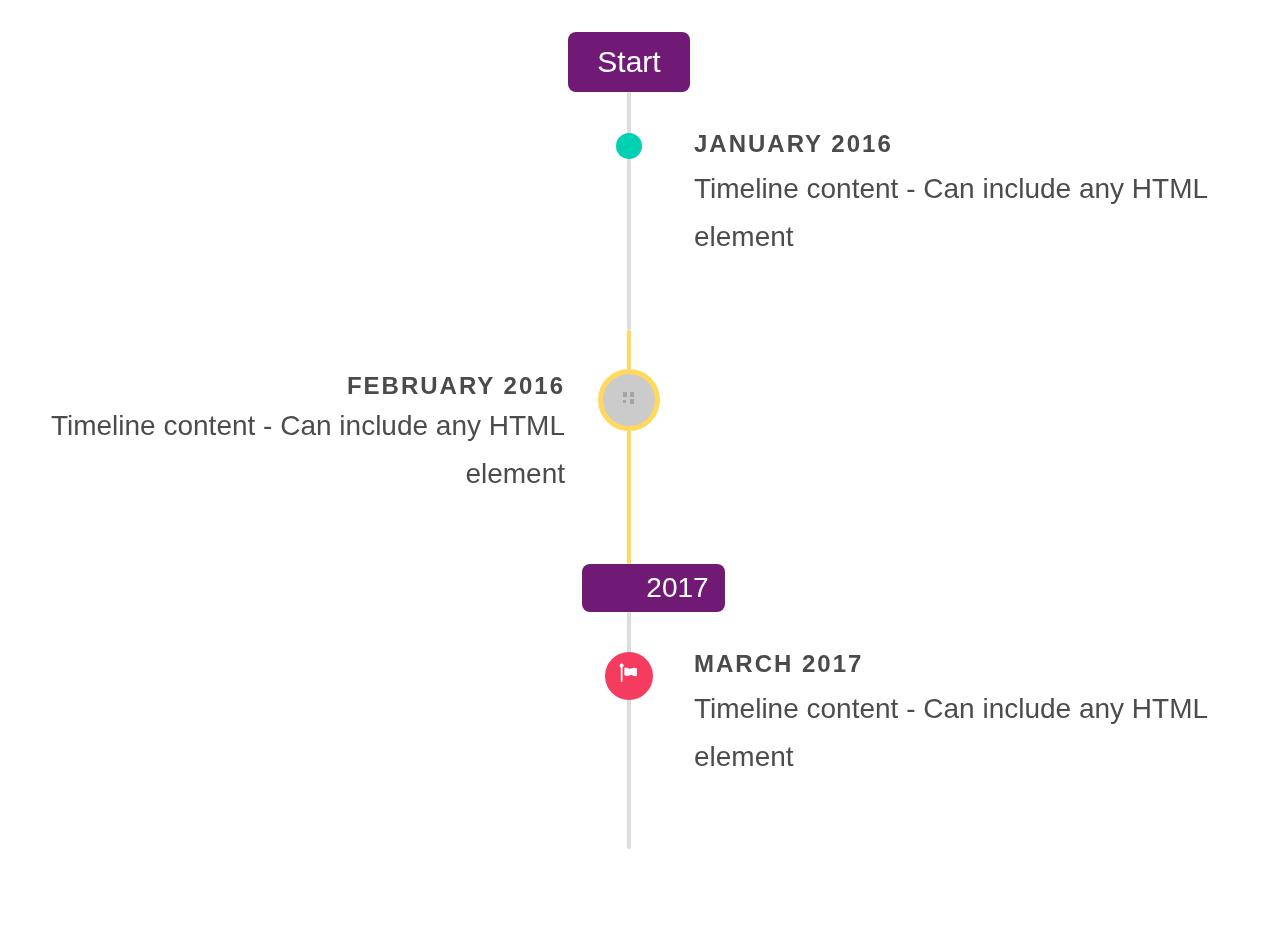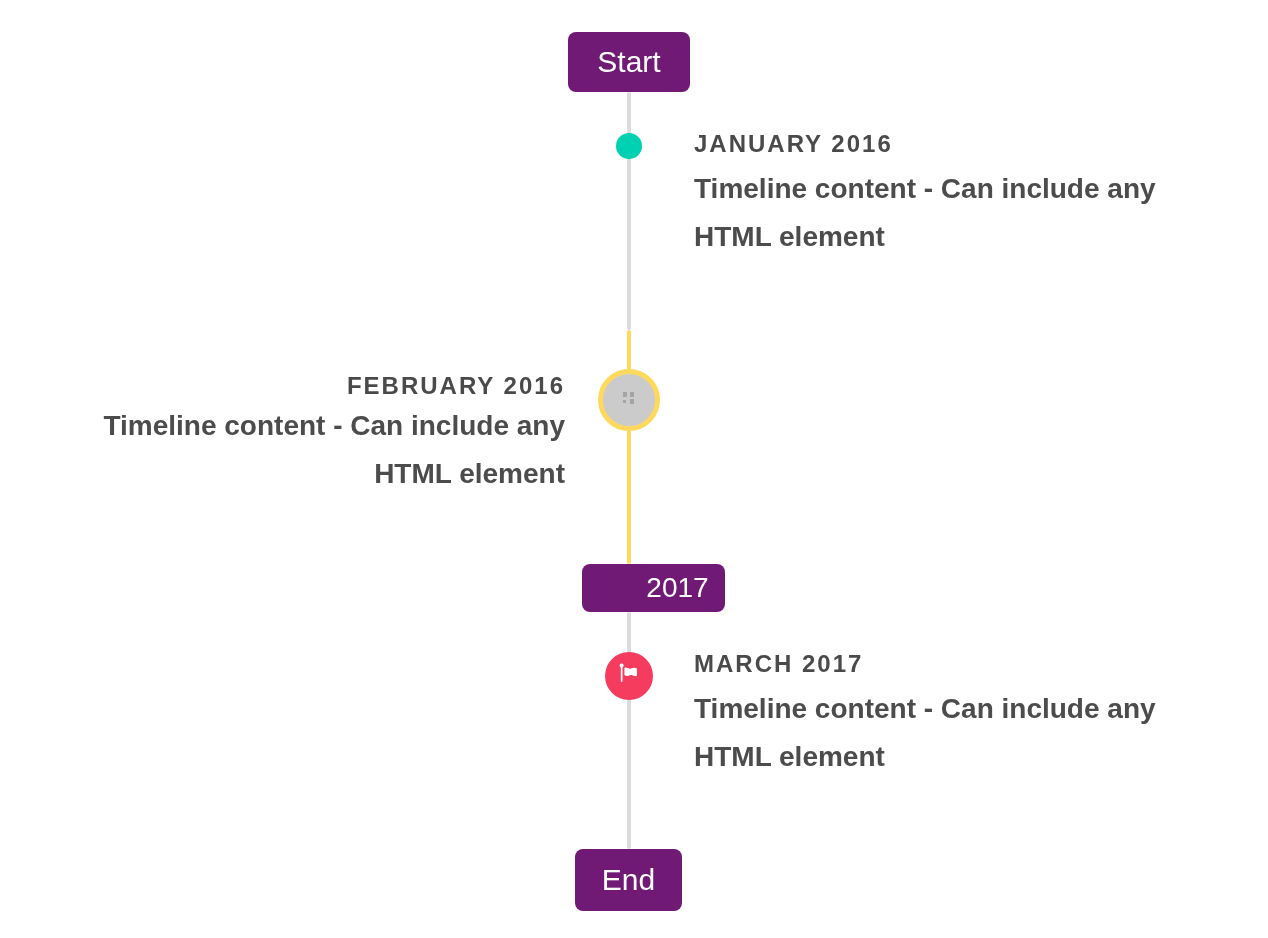--- a/index.html
+++ b/index.html
@@ -83,21 +83,20 @@
     white-space: nowrap;
     z-index: 1;
   }
   .item-content {
     position: absolute;
     width: 530px;
     font-size: 28px;
     line-height: 48px;
     color: #4c4c4c;
     z-index: 1;
-    font-weight: bold;
   }
   .title-jan   { left: 694px; top: 130px; }
   .content-jan { left: 694px; top: 165px; }
   .title-feb   { left: 35px;  top: 372px; width: 530px; text-align: right; }
   .content-feb { left: 35px;  top: 402px; text-align: right; }
   .title-mar   { left: 694px; top: 650px; }
   .content-mar { left: 694px; top: 685px; }
 
   .icon { display: block; }
 </style>
@@ -143,15 +142,14 @@
                  C 16.3 5.3, 18.3 5.5, 19.9 6.6
                  L 19.9 13.8
                  C 17.7 15.3, 15.5 12.0, 12.9 13.2
                  C 10.7 14.3, 8.9 14.0, 7.4 12.9 Z"></path>
       </svg>
     </span>
   </div>
   <div class="item-title title-mar">MARCH 2017</div>
   <div class="item-content content-mar">Timeline content - Can include any HTML element</div>
 
-  <div class="flag flag-end">End</div>
 
 </div>
 
 </body></html>

